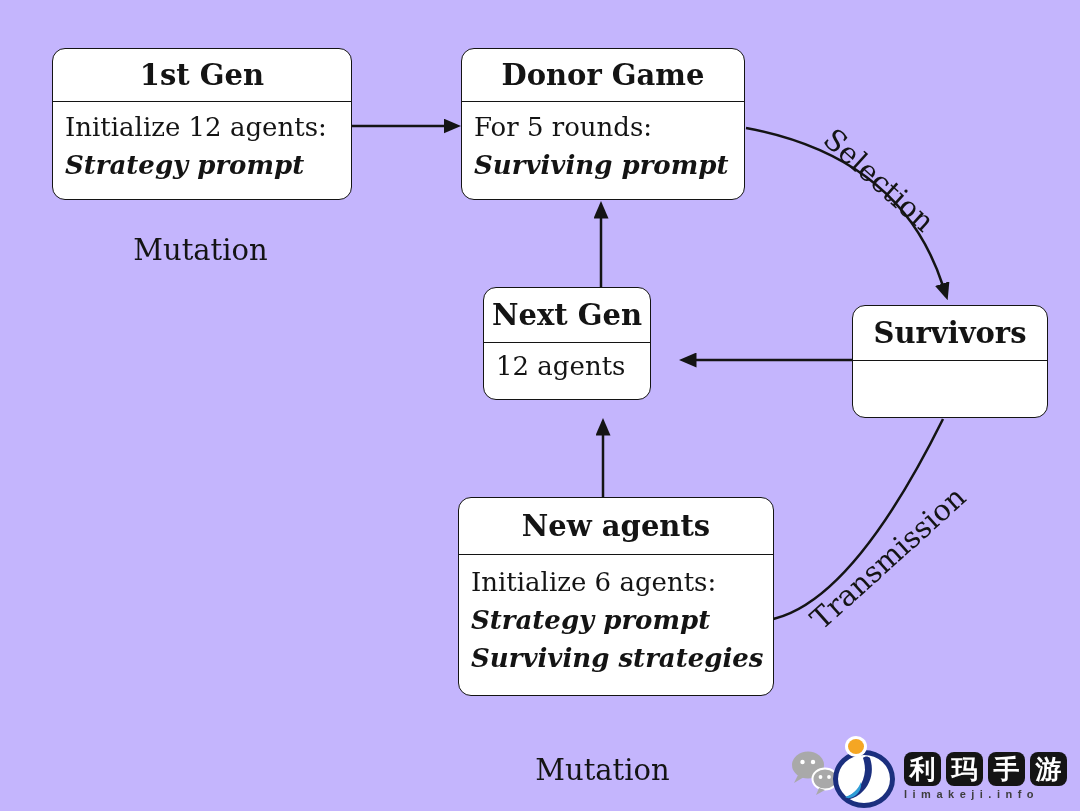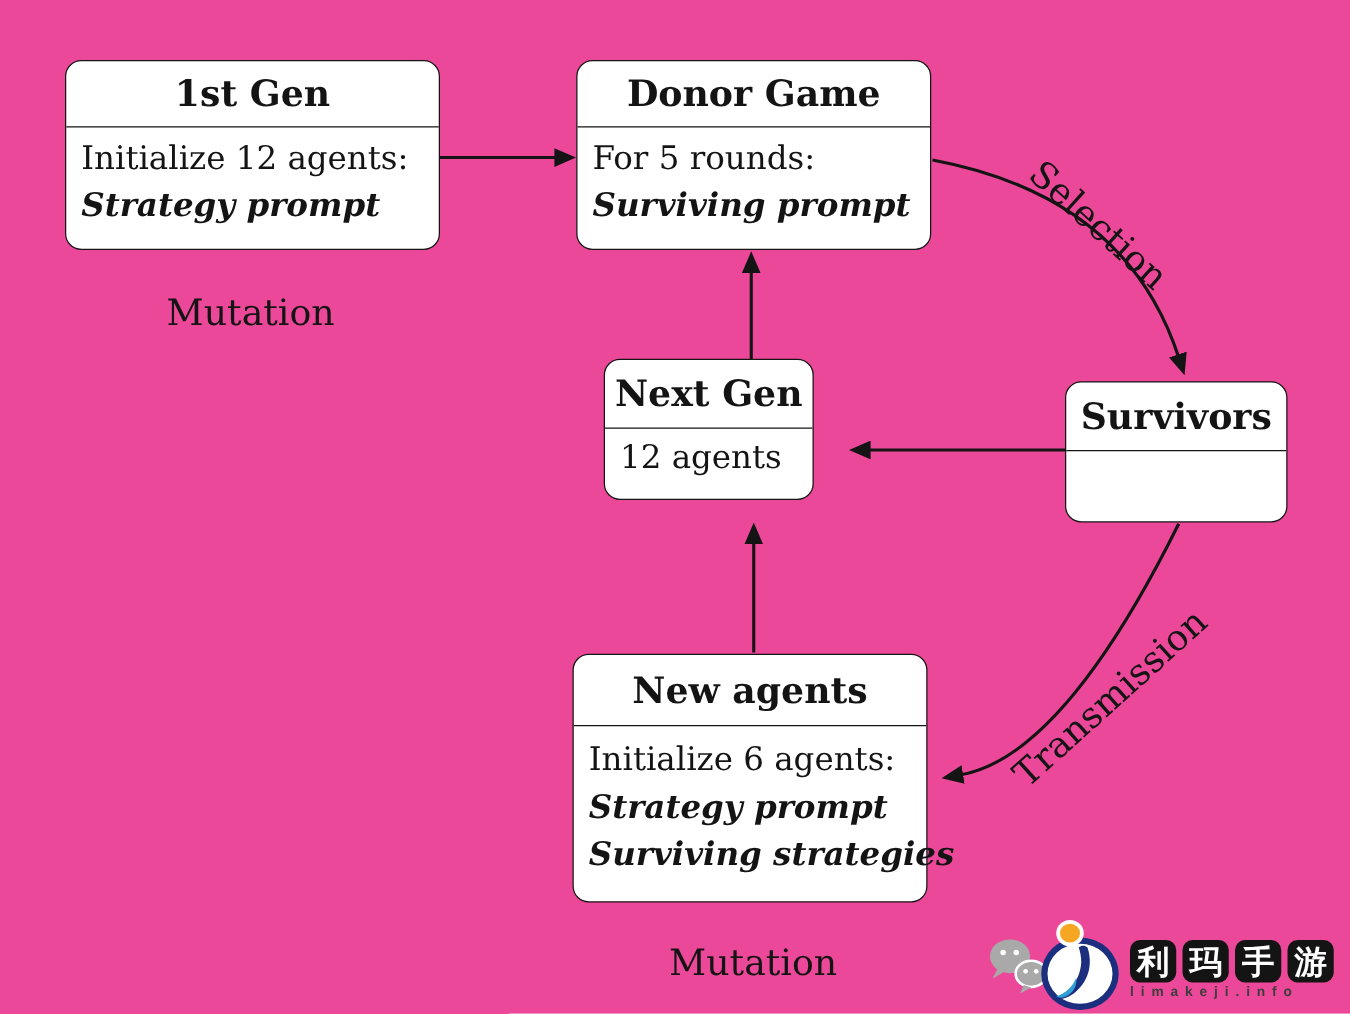--- a/index.html
+++ b/index.html
@@ -1,17 +1,17 @@
 <!DOCTYPE html>
 <html><head>
 <meta charset="utf-8">
 <style>
   html,body{margin:0;padding:0;background:#ffffff;}
   #stage{
-    position:relative;width:1080px;height:811px;background:#ec4899;overflow:hidden;
+    position:relative;width:1080px;height:811px;background:#c4b5fd;overflow:hidden;
     font-family:"DejaVu Serif","Liberation Serif",serif;color:#141414;
   }
   
   .node{
     position:absolute;background:#ffffff;border:1.7px solid #141414;border-radius:13px;
     display:flex;flex-direction:column;box-sizing:border-box;
   }
   .node-title{
     display:flex;align-items:center;justify-content:center;
     font-weight:bold;font-size:29px;border-bottom:1.7px solid #141414;flex:0 0 auto;
@@ -87,25 +87,25 @@
     </div>
   </div>
 
   <div class="node" style="left:483px;top:287px;width:168px;height:113px;">
     <div class="node-title" style="height:54px;">Next Gen</div>
     <div class="node-body" style="padding-top:4px;">
       <div class="line">12 agents</div>
     </div>
   </div>
 
-  <div class="node" style="left:852px;top:305px;width:178px;height:113px;">
+  <div class="node" style="left:852px;top:305px;width:196px;height:113px;">
     <div class="node-title" style="height:54px;">Survivors</div>
   </div>
 
-  <div class="node" style="left:458px;top:523px;width:284px;height:199px;">
+  <div class="node" style="left:458px;top:497px;width:316px;height:199px;">
     <div class="node-title" style="height:56px;">New agents</div>
     <div class="node-body" style="padding-top:8px;">
       <div class="line">Initialize 6 agents:</div>
       <div class="line italic">Strategy prompt</div>
       <div class="line italic">Surviving strategies</div>
     </div>
   </div>
 
   <div class="edge-label" style="left:98px;top:233px;width:205px;text-align:center;">Mutation</div>
   <div class="edge-label centered" style="left:879px;top:180px;transform:translate(-50%,-50%) rotate(42deg);">Selection</div>

